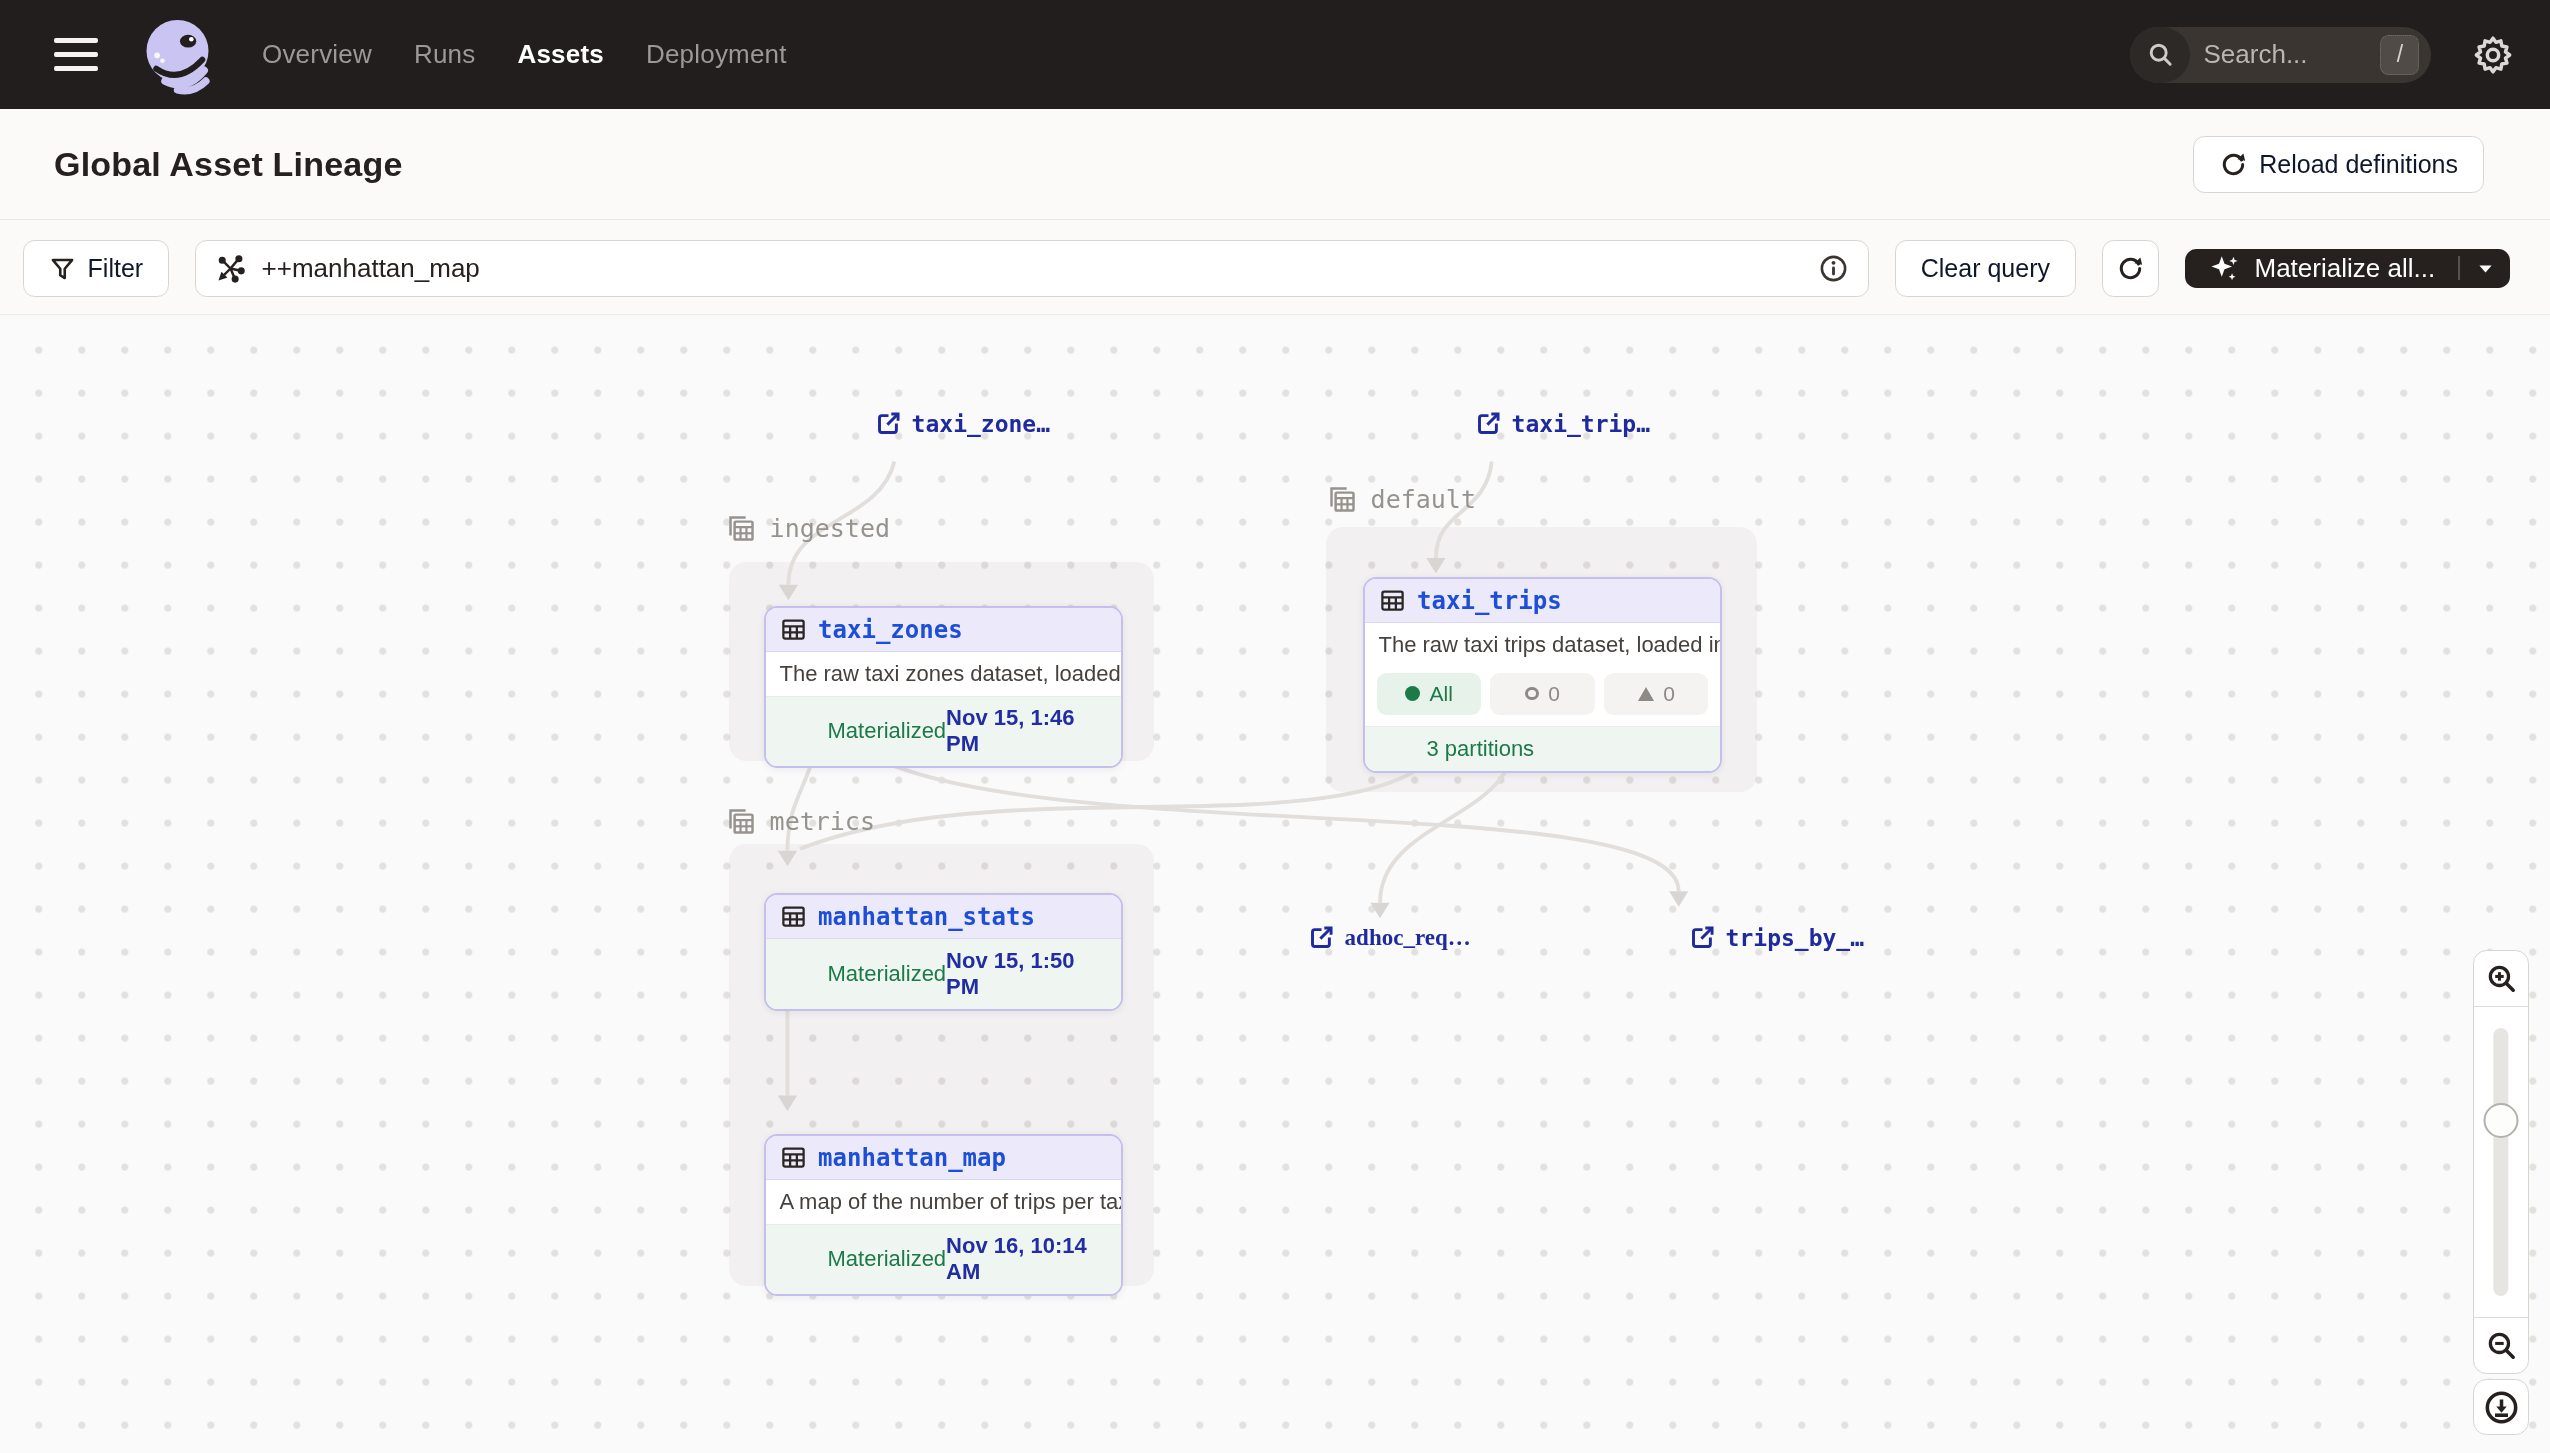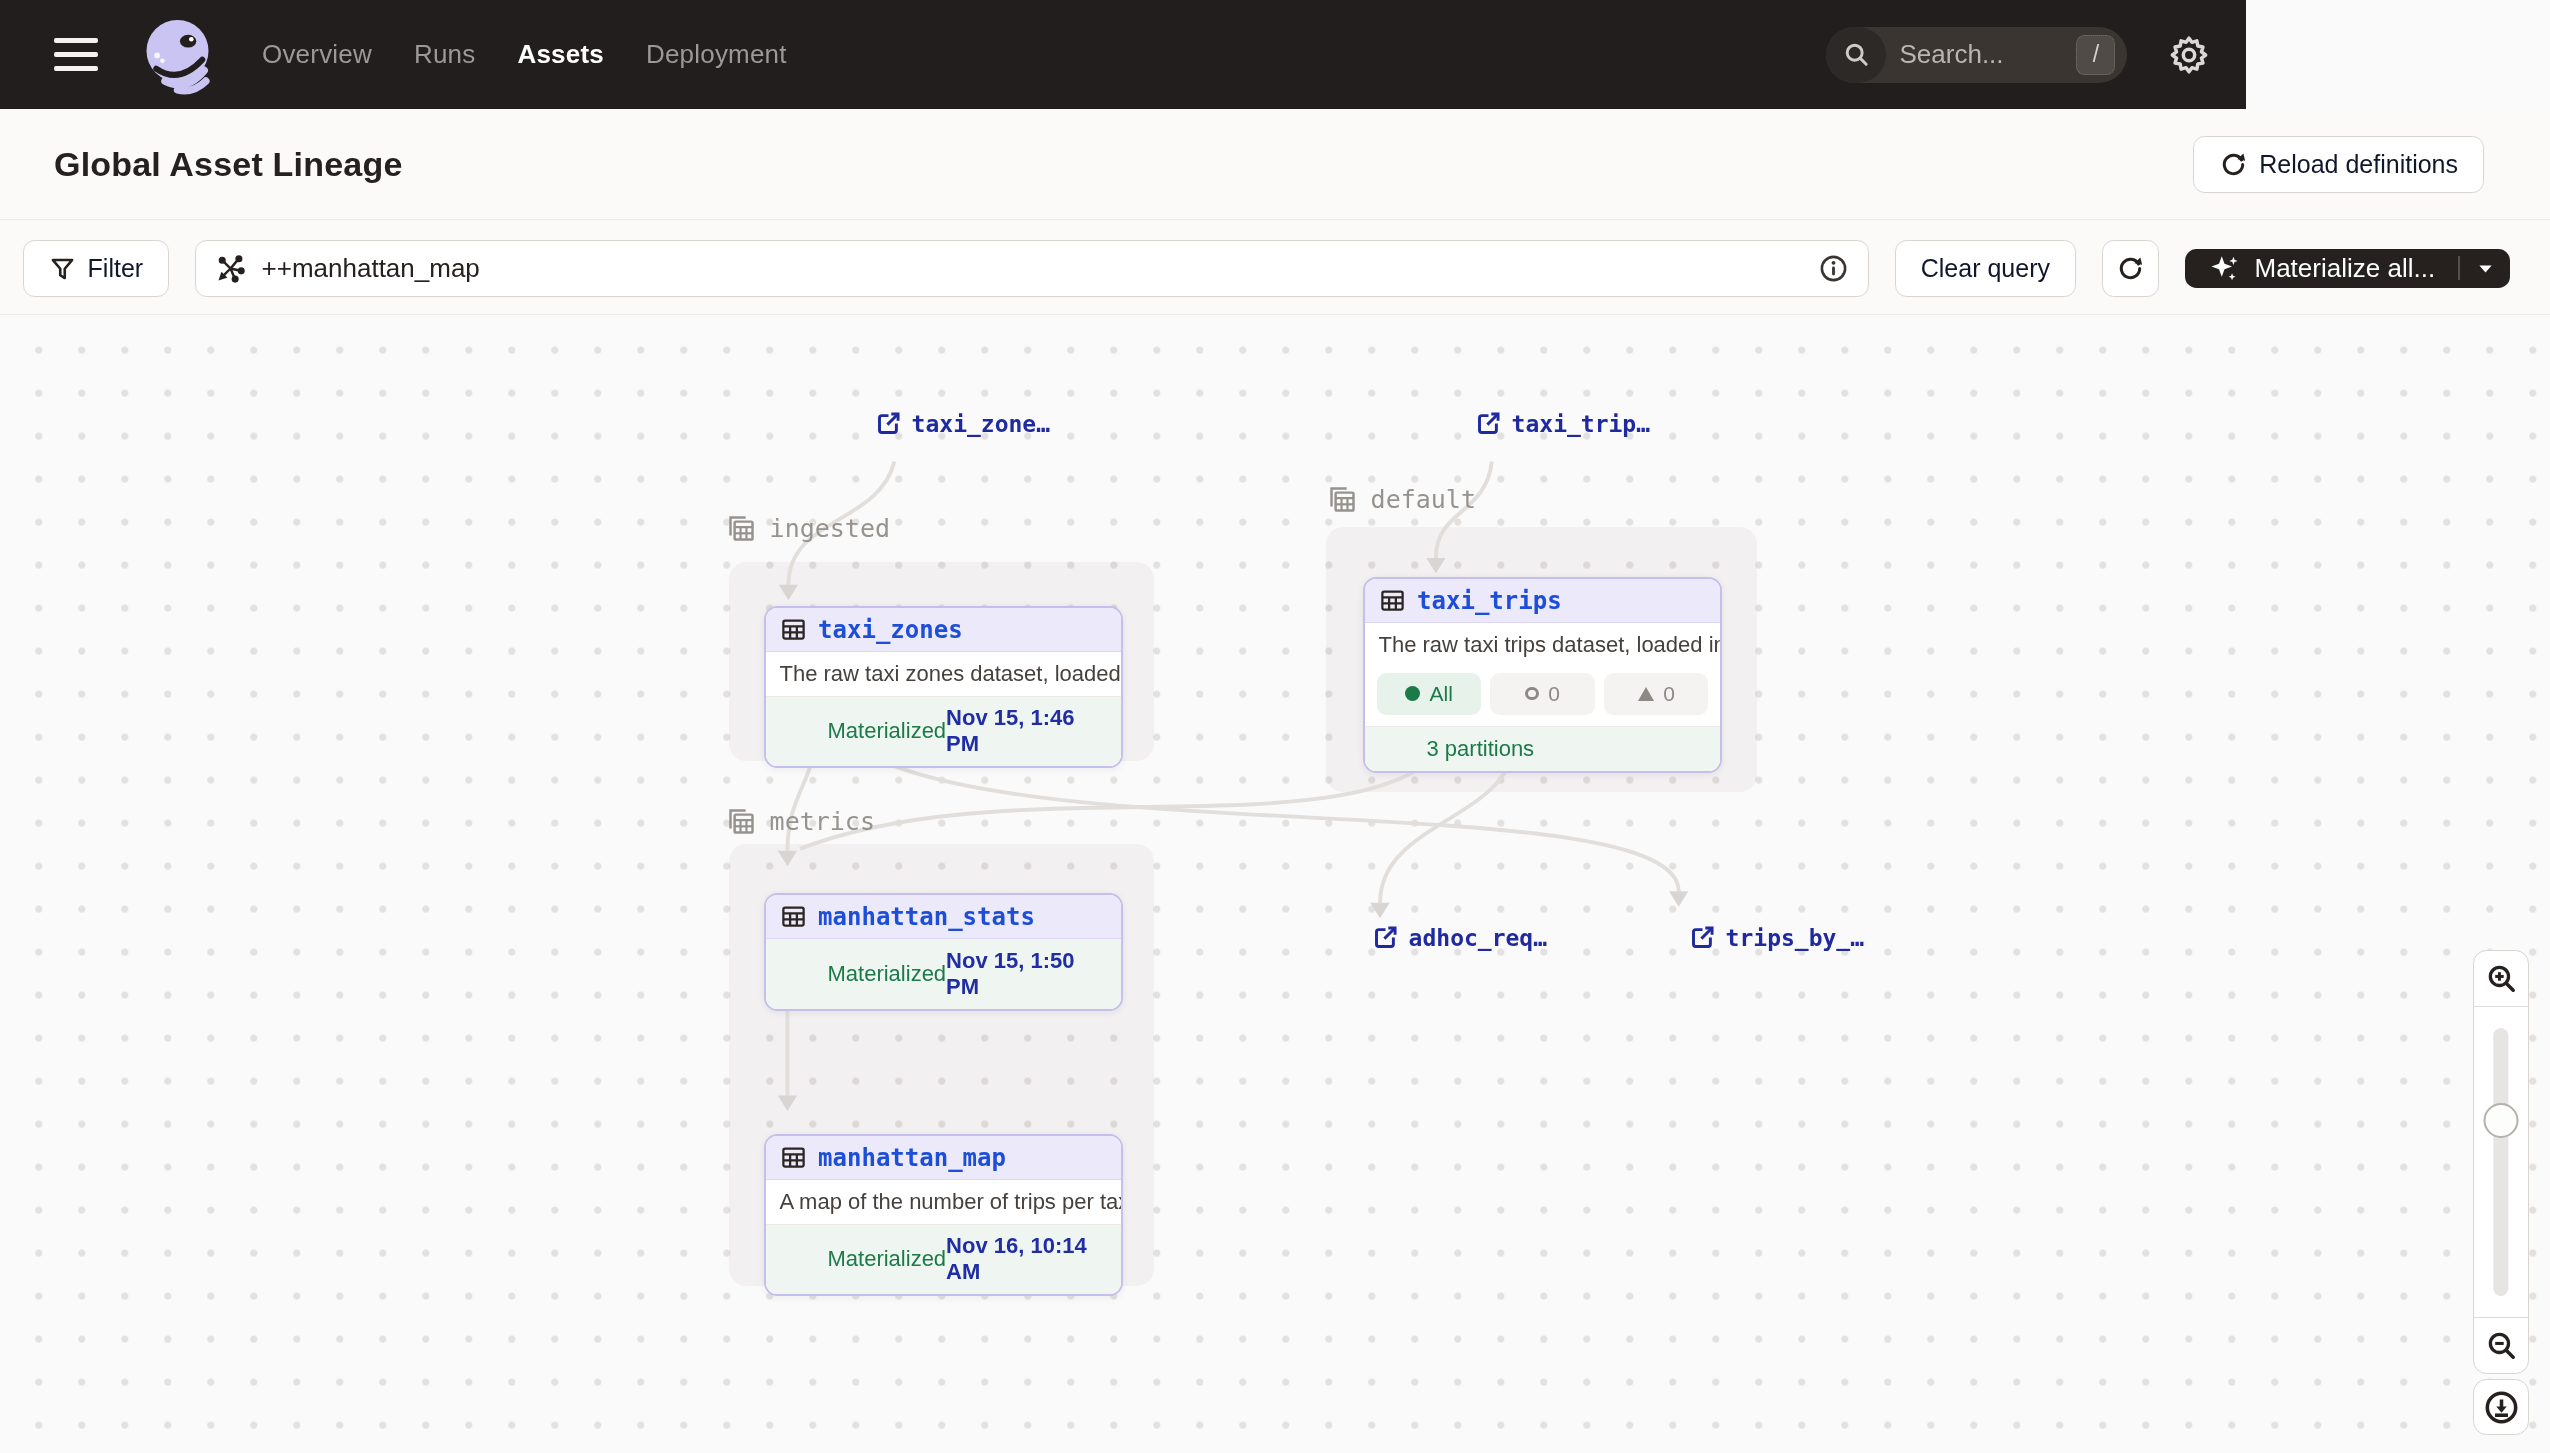--- a/index.html
+++ b/index.html
@@ -3,21 +3,21 @@
 <meta charset="utf-8">
 <style>
   * { margin:0; padding:0; box-sizing:border-box; }
   html,body { background:#e8e6e4; }
   .app {
     position:relative; width:2550px; height:1453px; overflow:hidden;
     font-family:"Liberation Sans", sans-serif; background:#fbfafa;
   }
   
   .topnav {
-    position:absolute; left:0; top:0; width:2246px; height:109px;
+    position:absolute; left:0; top:0; width:2550px; height:109px;
     background:#221e1d; display:flex; align-items:center; padding:0 35px 0 54px;
   }
   .hamburger { width:44px; height:33px; display:flex; flex-direction:column; justify-content:space-between; cursor:pointer; }
   .hamburger div { height:4.8px; border-radius:1.9px; background:#f5f3f1; }
   .logo { margin-left:37px; width:85px; height:89px; flex:0 0 auto; }
   .navlinks { display:flex; gap:42px; margin-left:42px; }
   .navlink { font-size:26px; color:#9c9894; cursor:pointer; letter-spacing:0.2px; }
   .navlink.active { color:#ffffff; font-weight:700; }
   .nav-spacer { flex:1; }
   .searchpill {
@@ -414,21 +414,21 @@
         </svg>
         <span class="node-title">manhattan_map</span>
       </div>
       <div class="node-desc">A map of the number of trips per taxi z...</div>
       <div class="node-footer">
         <span class="status-ok">Materialized</span>
         <span class="timestamp">Nov 16, 10:14 AM</span>
       </div>
     </div>
 
-    <div class="extlink" style="left:1372px; top:607px;">
+    <div class="extlink" style="left:1308px; top:607px;font-family:Liberation Serif, serif;">
       <svg width="27" height="27" viewBox="0 0 24 24">
         <path d="M19 12 v6 a2 2 0 0 1 -2 2 H6 a2 2 0 0 1 -2 -2 V7 a2 2 0 0 1 2 -2 h6" fill="none" stroke="#1e2a9e" stroke-width="2.6"></path>
         <path d="M11 13 L20 4" stroke="#1e2a9e" stroke-width="2.6" fill="none"></path>
         <path d="M14.5 3.5 h6 v6" fill="none" stroke="#1e2a9e" stroke-width="2.6"></path>
       </svg>
       <span>adhoc_req…</span>
     </div>
     <div class="extlink" style="left:1689px; top:607px;">
       <svg width="27" height="27" viewBox="0 0 24 24">
         <path d="M19 12 v6 a2 2 0 0 1 -2 2 H6 a2 2 0 0 1 -2 -2 V7 a2 2 0 0 1 2 -2 h6" fill="none" stroke="#1e2a9e" stroke-width="2.6"></path>

